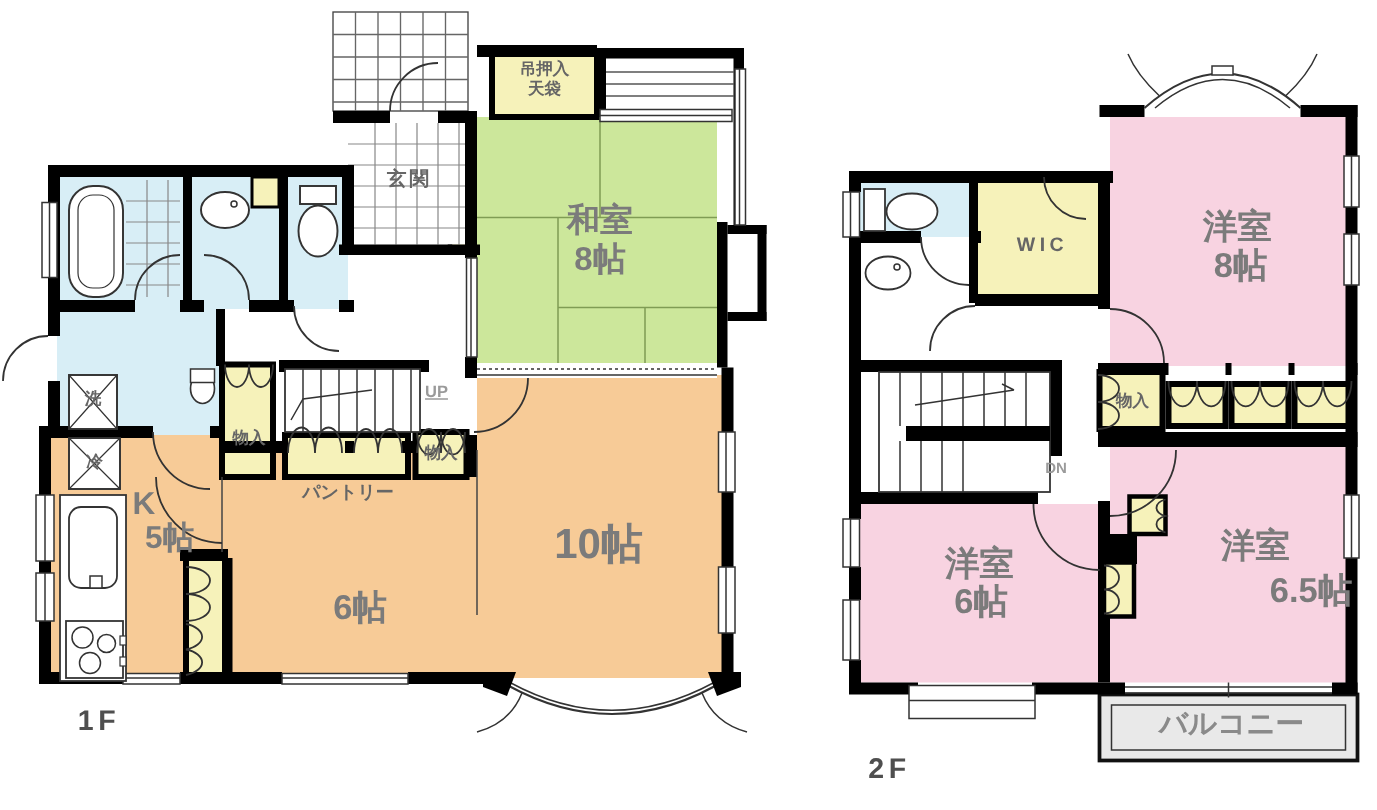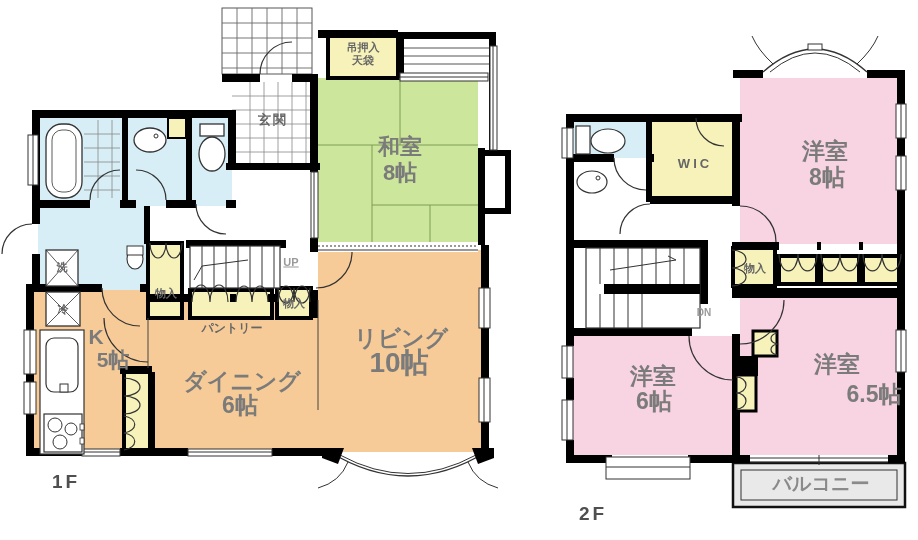--- a/index.html
+++ b/index.html
@@ -292,23 +292,21 @@
     <path d="M777,333 a10,6 0 0 0 0,11 a10,6 0 0 0 0,11"></path>
     <path d="M736,377 a10,8 0 0 1 0,16 a10,8 0 0 1 0,16"></path>
   </g>
 </svg>
 
   <div class="lbl sm" style="left:363px;top:47px;font-size:11px;">吊押入</div>
   <div class="lbl sm" style="left:363px;top:60px;font-size:11px;">天袋</div>
   <div class="lbl sm" style="left:273px;top:119px;font-size:13px;letter-spacing:2px;">玄関</div>
   <div class="lbl" style="left:400px;top:147px;font-size:22px;">和室</div>
   <div class="lbl" style="left:400px;top:173px;font-size:22px;">8帖</div>
-  <div class="lbl" style="left:401px;top:338px;font-size:23px;">リビング</div>
   <div class="lbl" style="left:399px;top:363px;font-size:28px;">10帖</div>
-  <div class="lbl" style="left:242px;top:381px;font-size:23px;">ダイニング</div>
   <div class="lbl" style="left:240px;top:405px;font-size:23px;">6帖</div>
   <div class="lbl" style="left:96px;top:336px;font-size:21px;">K</div>
   <div class="lbl" style="left:113px;top:359px;font-size:21px;">5帖</div>
   <div class="lbl sm" style="left:232px;top:304px;font-size:12px;margin-top:24px;">パントリー</div>
   <div class="lbl sm" style="left:166px;top:293px;font-size:11px;">物入</div>
   <div class="lbl sm" style="left:294px;top:303px;font-size:11px;">物入</div>
   <div class="lbl sm" style="left:62px;top:267px;font-size:11px;">洗</div>
   <div class="lbl sm" style="left:63px;top:309px;font-size:11px;">冷</div>
   <div class="lbl dir" style="left:291px;top:262px;font-size:11px;text-decoration:underline;">UP</div>
   <div class="lbl flr" style="left:66px;top:481px;font-size:19px;letter-spacing:3px;">1F</div>

